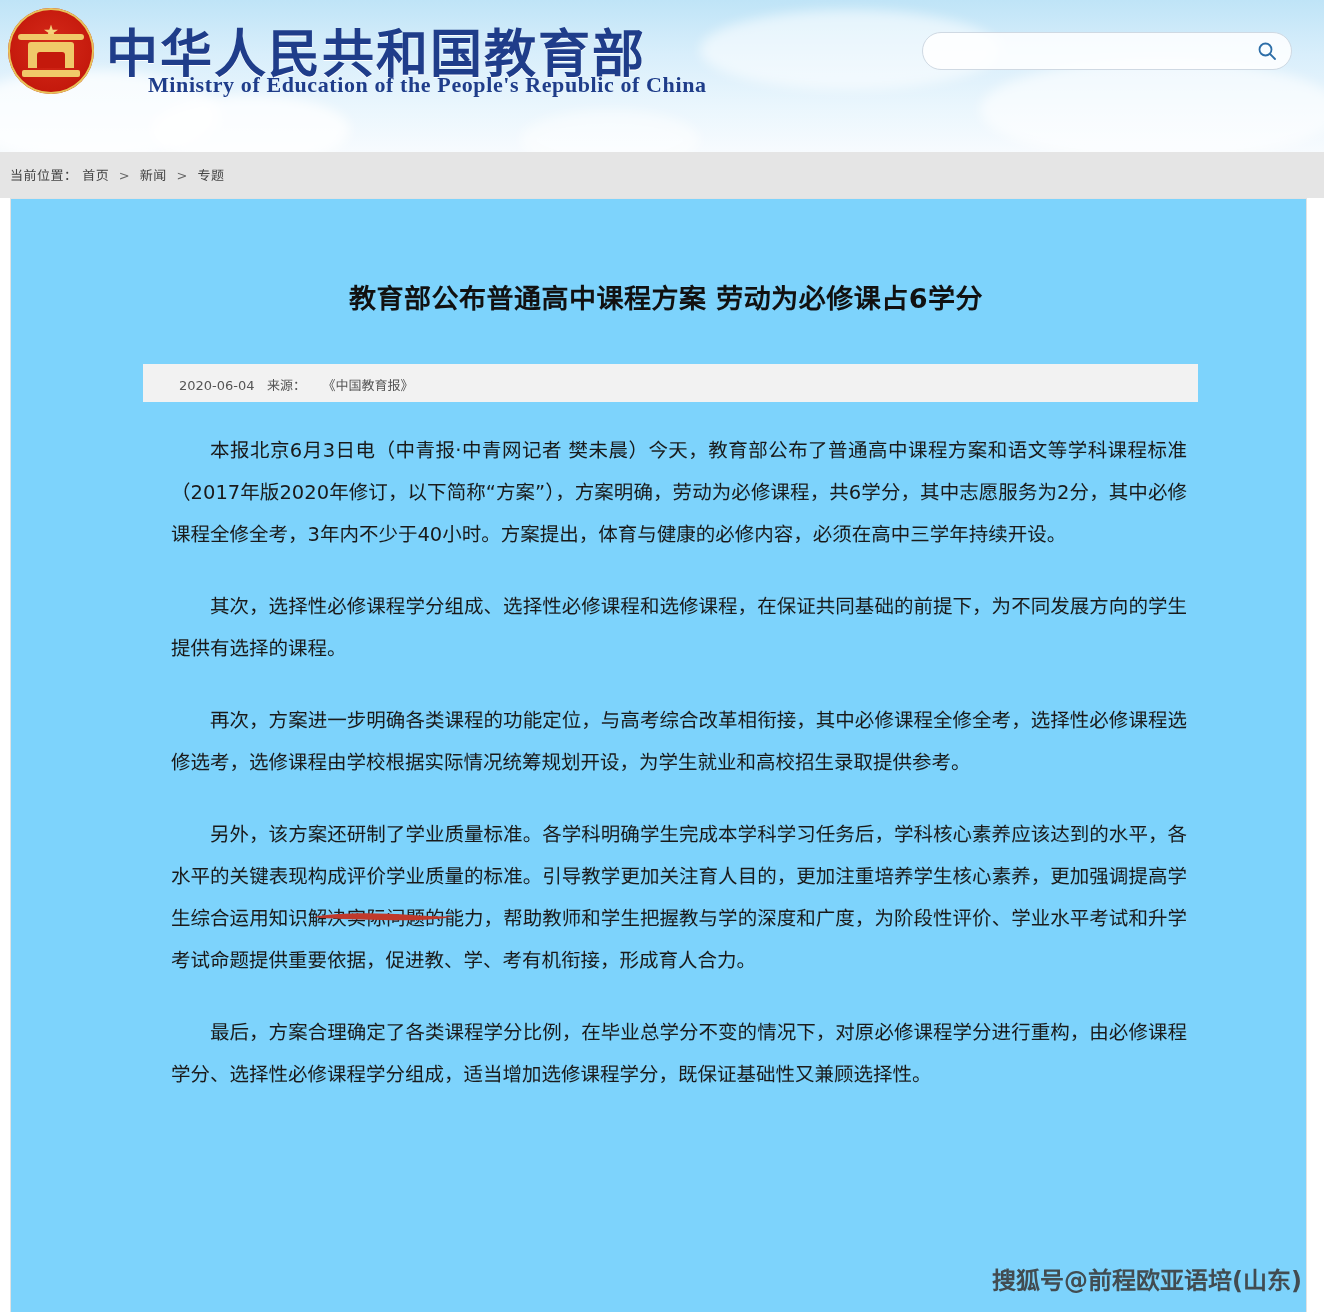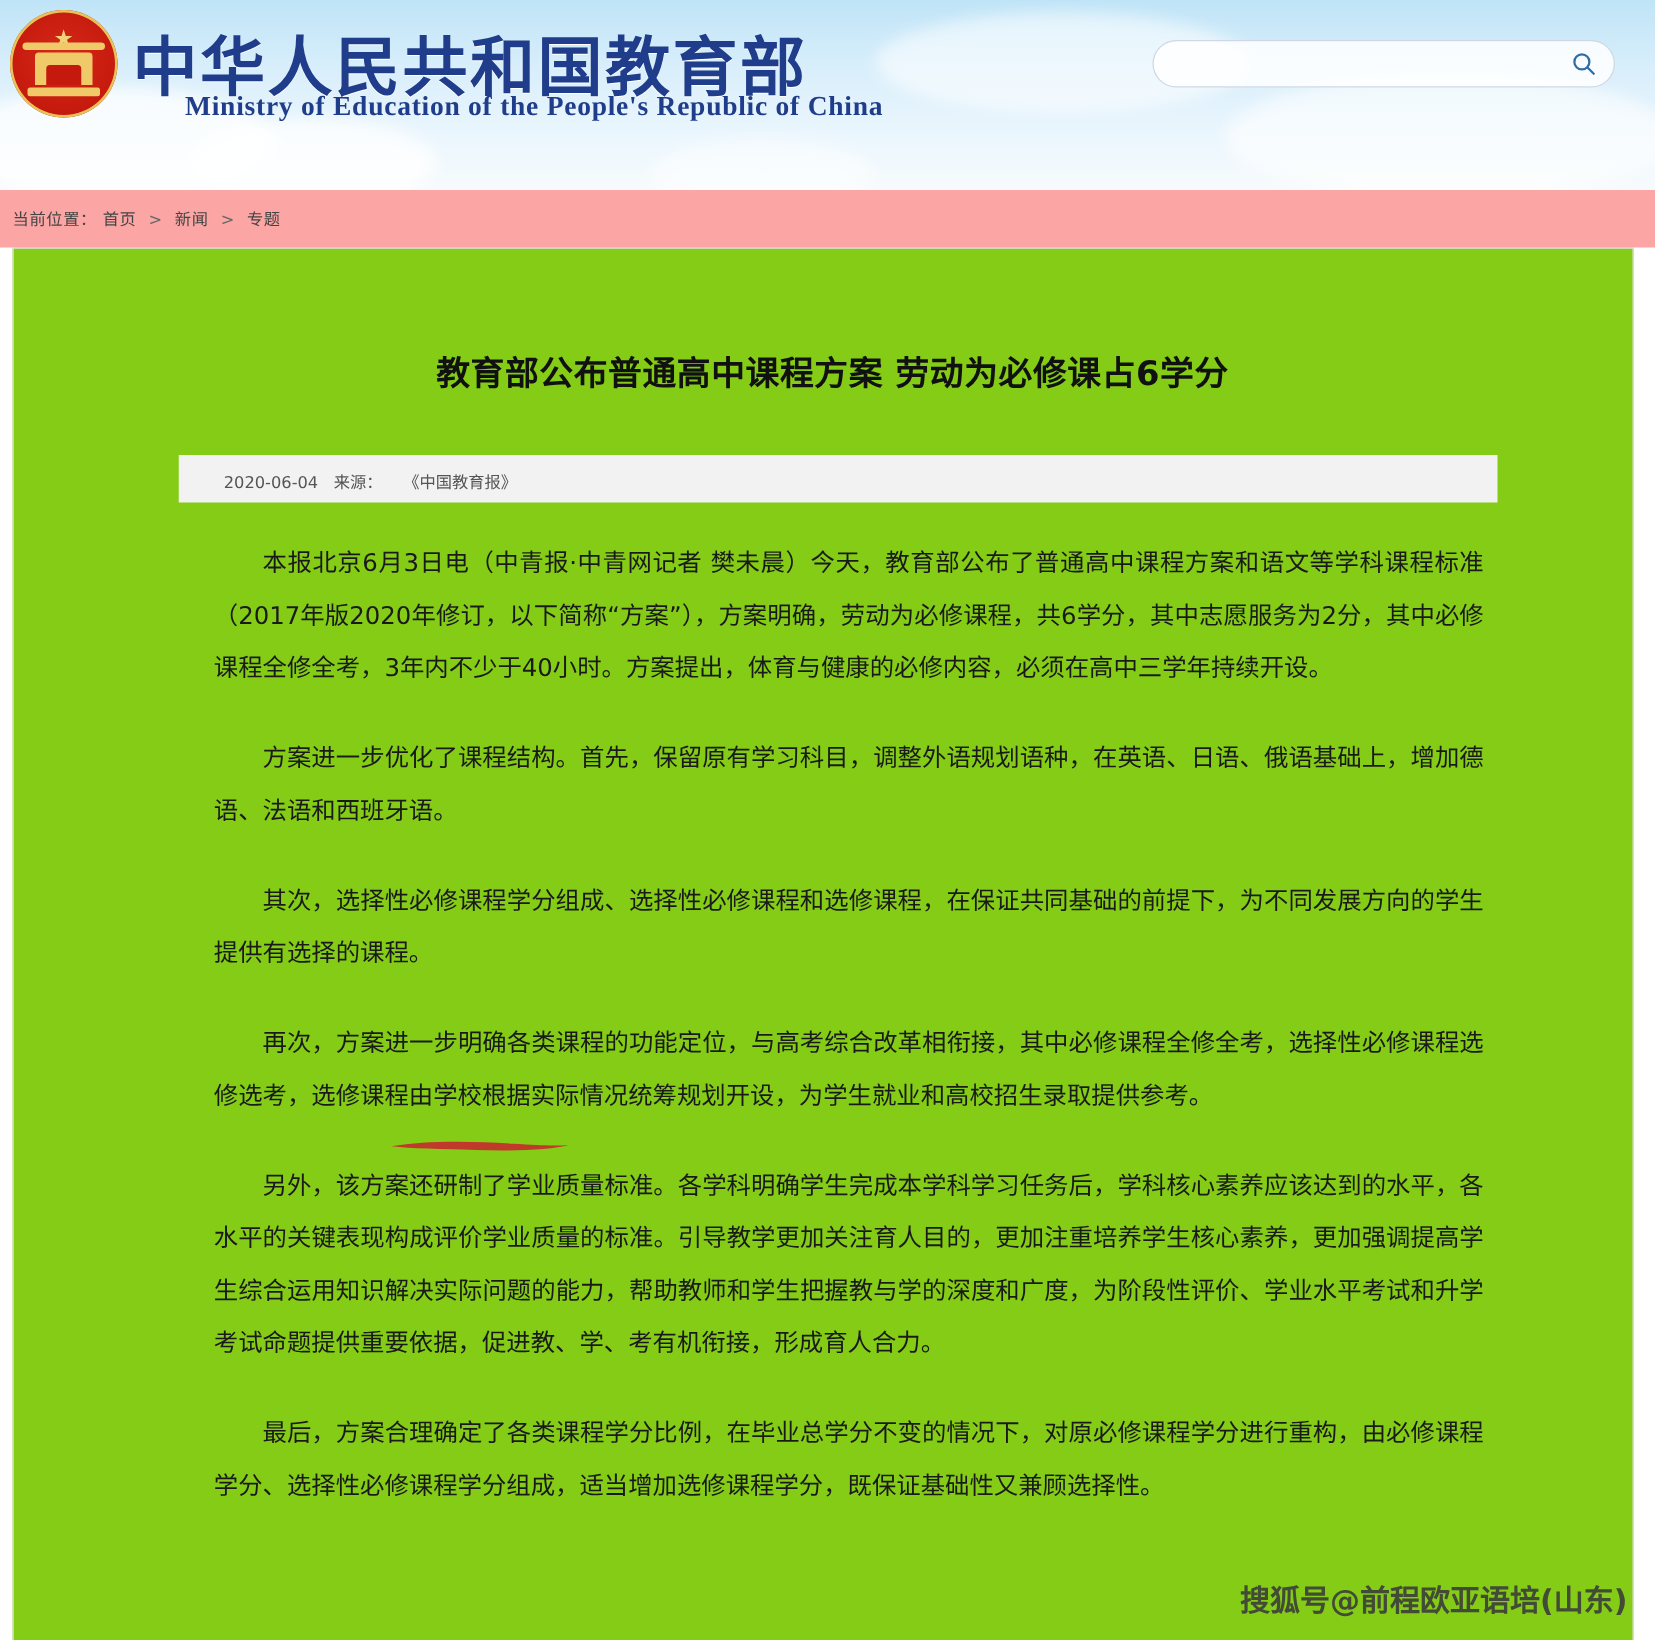--- a/index.html
+++ b/index.html
@@ -148,21 +148,21 @@
     right: 14px;
     top: 8px;
     width: 20px;
     height: 20px;
   }
 
   
   .crumbbar {
     position: relative;
     height: 46px;
-    background: #fca5a5;
+    background: #e5e5e5;
   }
   .crumb {
     position: absolute;
     left: 10px;
     top: 13px;
     font-size: 13px;
     color: #444;
     font-family: "DejaVu Sans", "Liberation Sans", sans-serif;
     letter-spacing: 0.5px;
     white-space: nowrap;
@@ -170,21 +170,21 @@
   .crumb a { color: #444; text-decoration: none; }
   .crumb .sep { margin: 0 5px; color: #666; }
 
   
   .page-frame {
     position: absolute;
     left: 10px;
     top: 198px;
     width: 1297px;
     height: 1114px;
-    background: #84cc16;
+    background: #7dd3fc;
     border: 1px solid #e2e2e2;
     border-bottom: none;
     box-sizing: border-box;
   }
   .article {
     position: absolute;
     left: 124px;
     top: 0;
     width: 1062px;
   }
@@ -302,21 +302,20 @@
         <span>2020-06-04</span>
         <span>&nbsp;</span>
         <span>来源：</span>
         <span>&nbsp;&nbsp;</span>
         <span>《中国教育报》</span>
       </div>
     </div>
 
     <div class="body">
       <p>本报北京6月3日电（中青报·中青网记者 樊未晨）今天，教育部公布了普通高中课程方案和语文等学科课程标准（2017年版2020年修订，以下简称“方案”），方案明确，劳动为必修课程，共6学分，其中志愿服务为2分，其中必修课程全修全考，3年内不少于40小时。方案提出，体育与健康的必修内容，必须在高中三学年持续开设。</p>
-      <p>方案进一步优化了课程结构。首先，保留原有学习科目，调整外语规划语种，在英语、日语、俄语基础上，增加德语、法语和西班牙语。</p>
       <p>其次，选择性必修课程学分组成、选择性必修课程和选修课程，在保证共同基础的前提下，为不同发展方向的学生提供有选择的课程。</p>
       <p>再次，方案进一步明确各类课程的功能定位，与高考综合改革相衔接，其中必修课程全修全考，选择性必修课程选修选考，选修课程由学校根据实际情况统筹规划开设，为学生就业和高校招生录取提供参考。</p>
       <p>另外，该方案还研制了学业质量标准。各学科明确学生完成本学科学习任务后，学科核心素养应该达到的水平，各水平的关键表现构成评价学业质量的标准。引导教学更加关注育人目的，更加注重培养学生核心素养，更加强调提高学生综合运用知识解决实际问题的能力，帮助教师和学生把握教与学的深度和广度，为阶段性评价、学业水平考试和升学考试命题提供重要依据，促进教、学、考有机衔接，形成育人合力。</p>
       <p>最后，方案合理确定了各类课程学分比例，在毕业总学分不变的情况下，对原必修课程学分进行重构，由必修课程学分、选择性必修课程学分组成，适当增加选修课程学分，既保证基础性又兼顾选择性。</p>
     </div>
 
   </div>
 
   <svg class="red-underline" viewBox="0 0 146 12">
     <path d="M2,7 C30,2 70,3 100,5 C118,6 132,7 144,6 C130,10 100,11 70,10 C42,9 18,9 2,7 Z" fill="#c0392b"></path>

